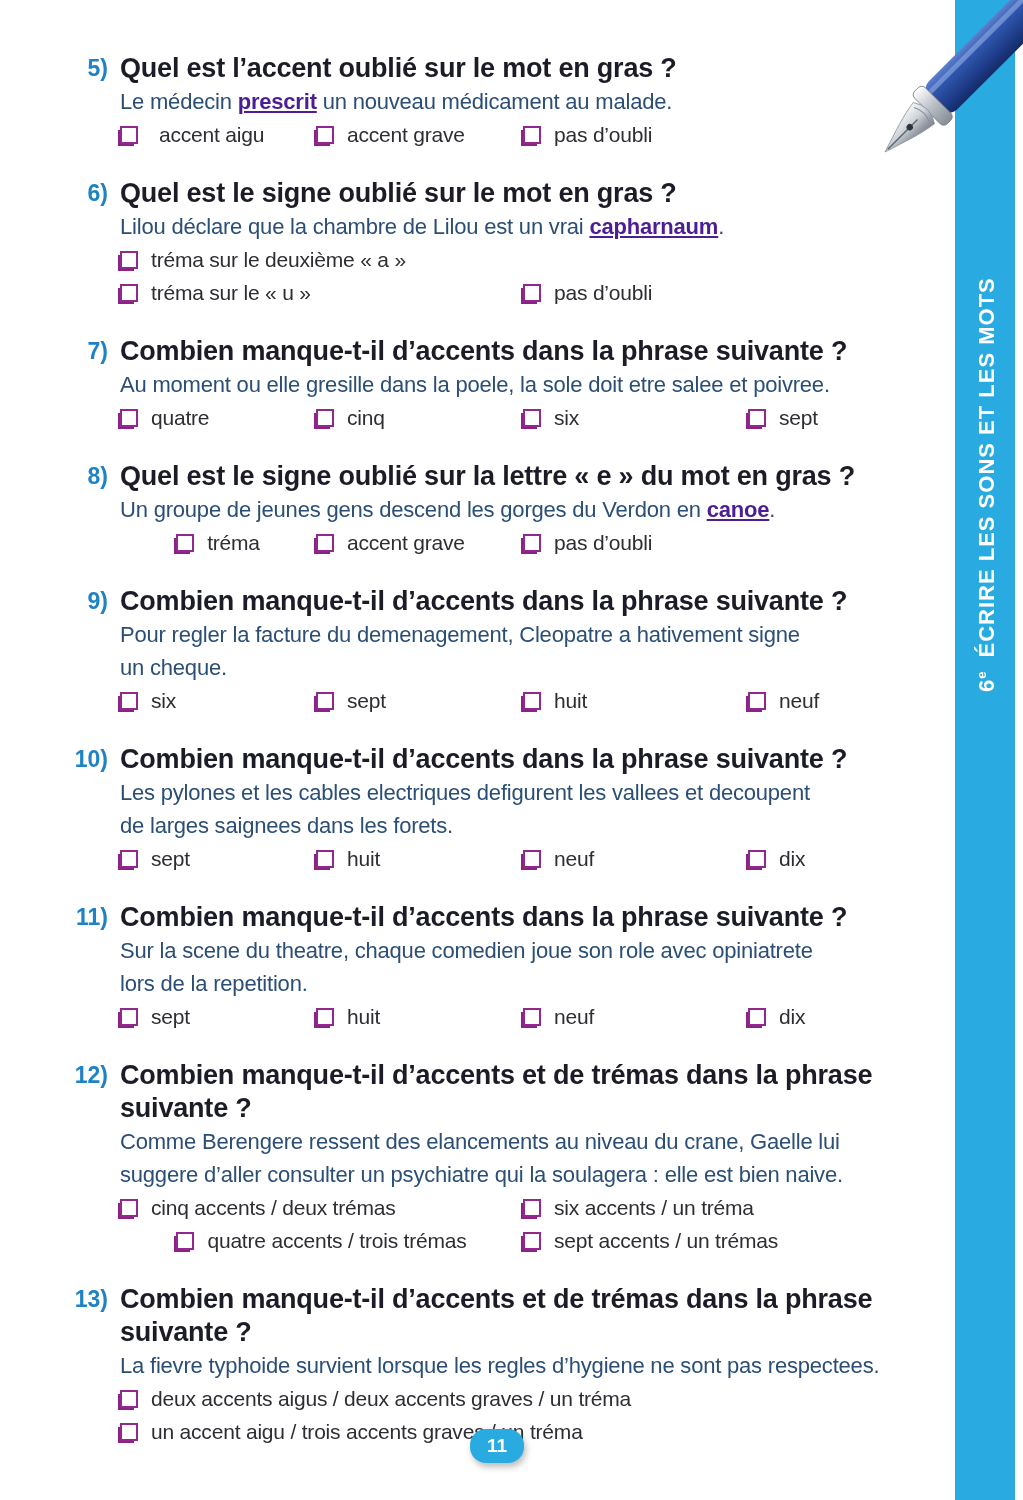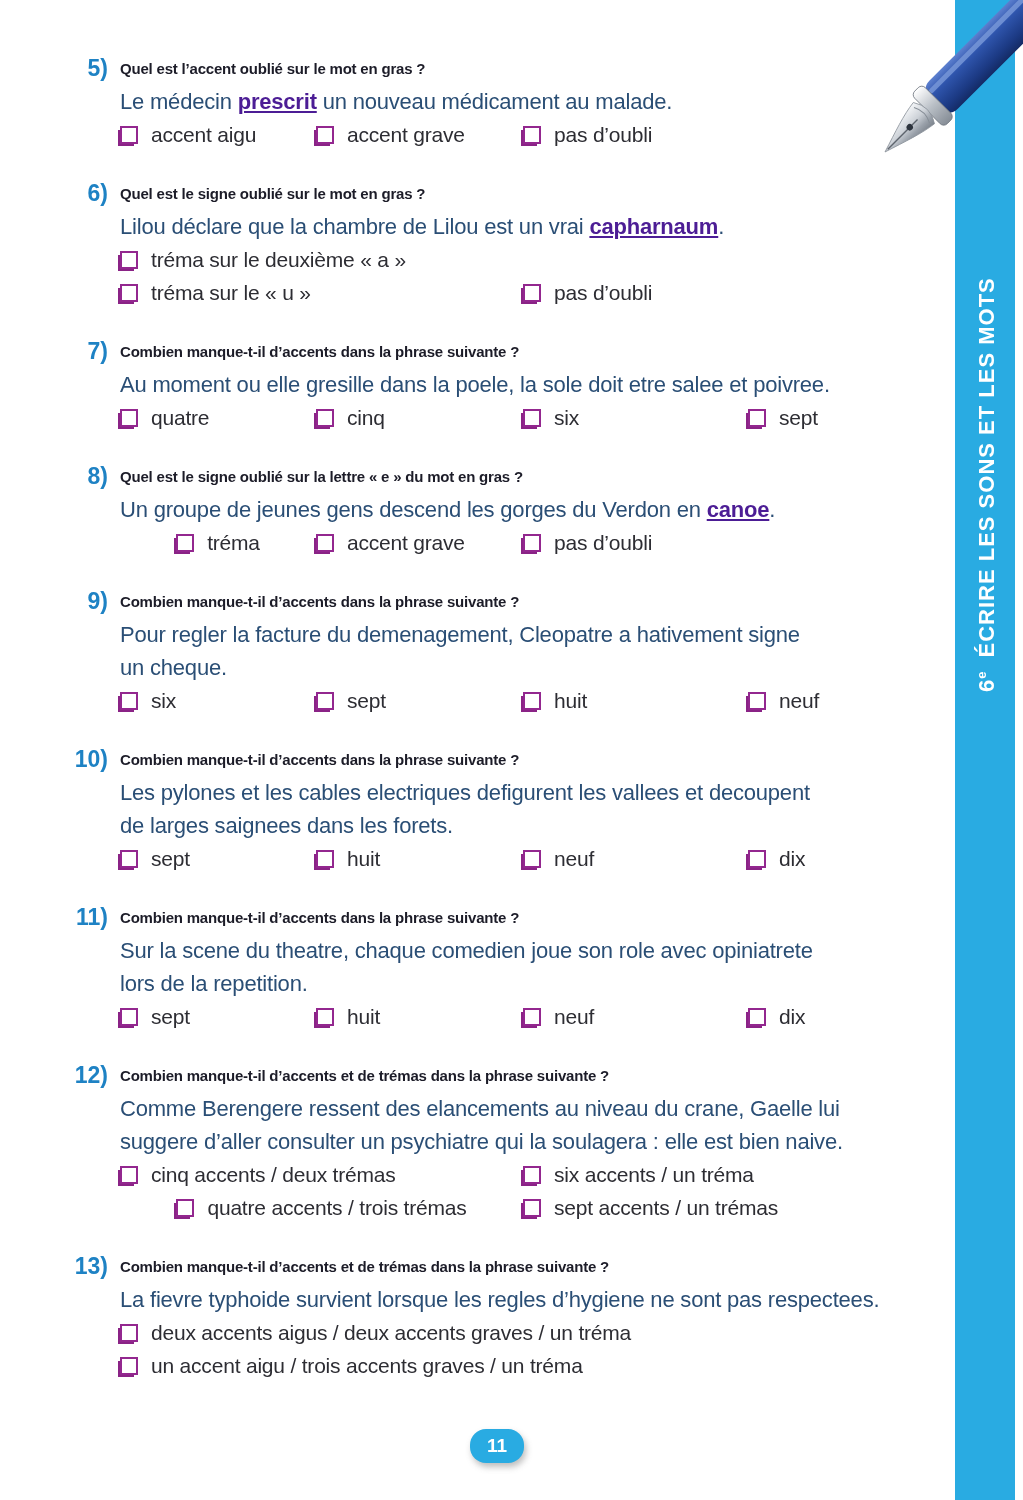--- a/index.html
+++ b/index.html
@@ -18,21 +18,21 @@
   .side-title sup{font-size:13px;vertical-align:super;letter-spacing:0;}
   
   .pen{position:absolute;top:0;right:0;width:180px;height:215px;z-index:5;}
   
   .content{position:absolute;left:0;top:52px;width:930px;padding-left:58px;box-sizing:border-box;}
   .q{display:grid;grid-template-columns:50px 1fr;column-gap:12px;margin-bottom:26px;}
   .q-num{
     text-align:right;font-weight:bold;font-size:23px;color:#1e82c4;line-height:33px;
   }
   .q-body{min-width:0;}
-  .q-header{font-weight:bold;font-size:15px;color:#1c1c28;line-height:33px;letter-spacing:-0.2px;}
+  .q-header{font-weight:bold;font-size:27px;color:#1c1c28;line-height:33px;letter-spacing:-0.2px;}
   .s-line{font-size:22px;color:#2a4e75;line-height:33px;letter-spacing:-0.2px;}
   .s-line b{color:#4c1d95;text-decoration:underline;}
   .opt-row{display:flex;align-items:center;height:33px;}
   .opt{display:flex;align-items:center;}
   .cb{
     width:14px;height:14px;border:2px solid #93278f;background:#fff;
     box-shadow:-3px 3px 0 -1px #8a2386;display:inline-block;flex:0 0 auto;
   }
   .opt-label{margin-left:13px;font-size:21px;color:#2d2d33;white-space:nowrap;letter-spacing:-0.2px;}
   
@@ -85,21 +85,21 @@
     </g>
   </svg>
 
   <div class="content" id="content">
       <div class="q">
         <div class="q-num">5)</div>
         <div class="q-body">
           <div class="q-header">Quel est l’accent oublié sur le mot en gras ?</div>
           <div class="s-line"><span>Le médecin </span><b>prescrit</b><span> un nouveau médicament au malade.</span></div>
           <div class="opt-row">
-            <div class="opt" style="width: 196px;">
+            <div class="opt" style="width: 196px; gap: 8px;">
               <span class="cb"></span>
               <span class="opt-label">accent aigu</span>
             </div>
             <div class="opt" style="width: 207px;">
               <span class="cb"></span>
               <span class="opt-label">accent grave</span>
             </div>
             <div class="opt">
               <span class="cb"></span>
               <span class="opt-label">pas d’oubli</span>

